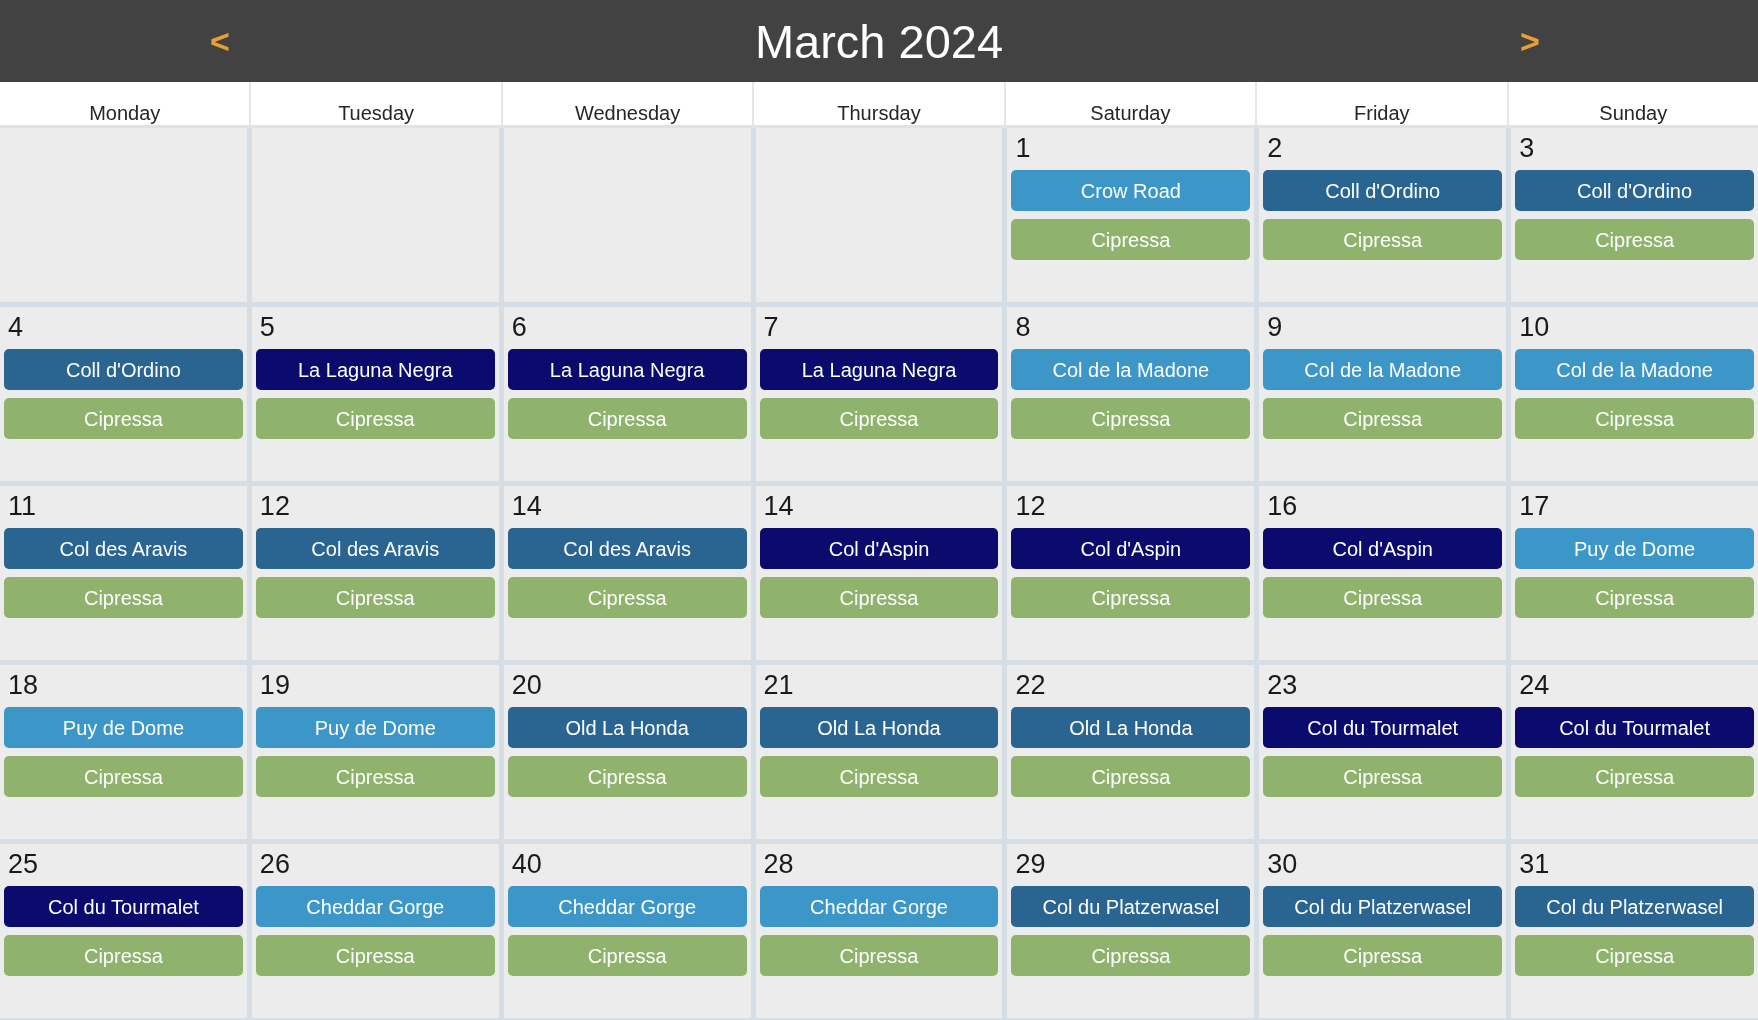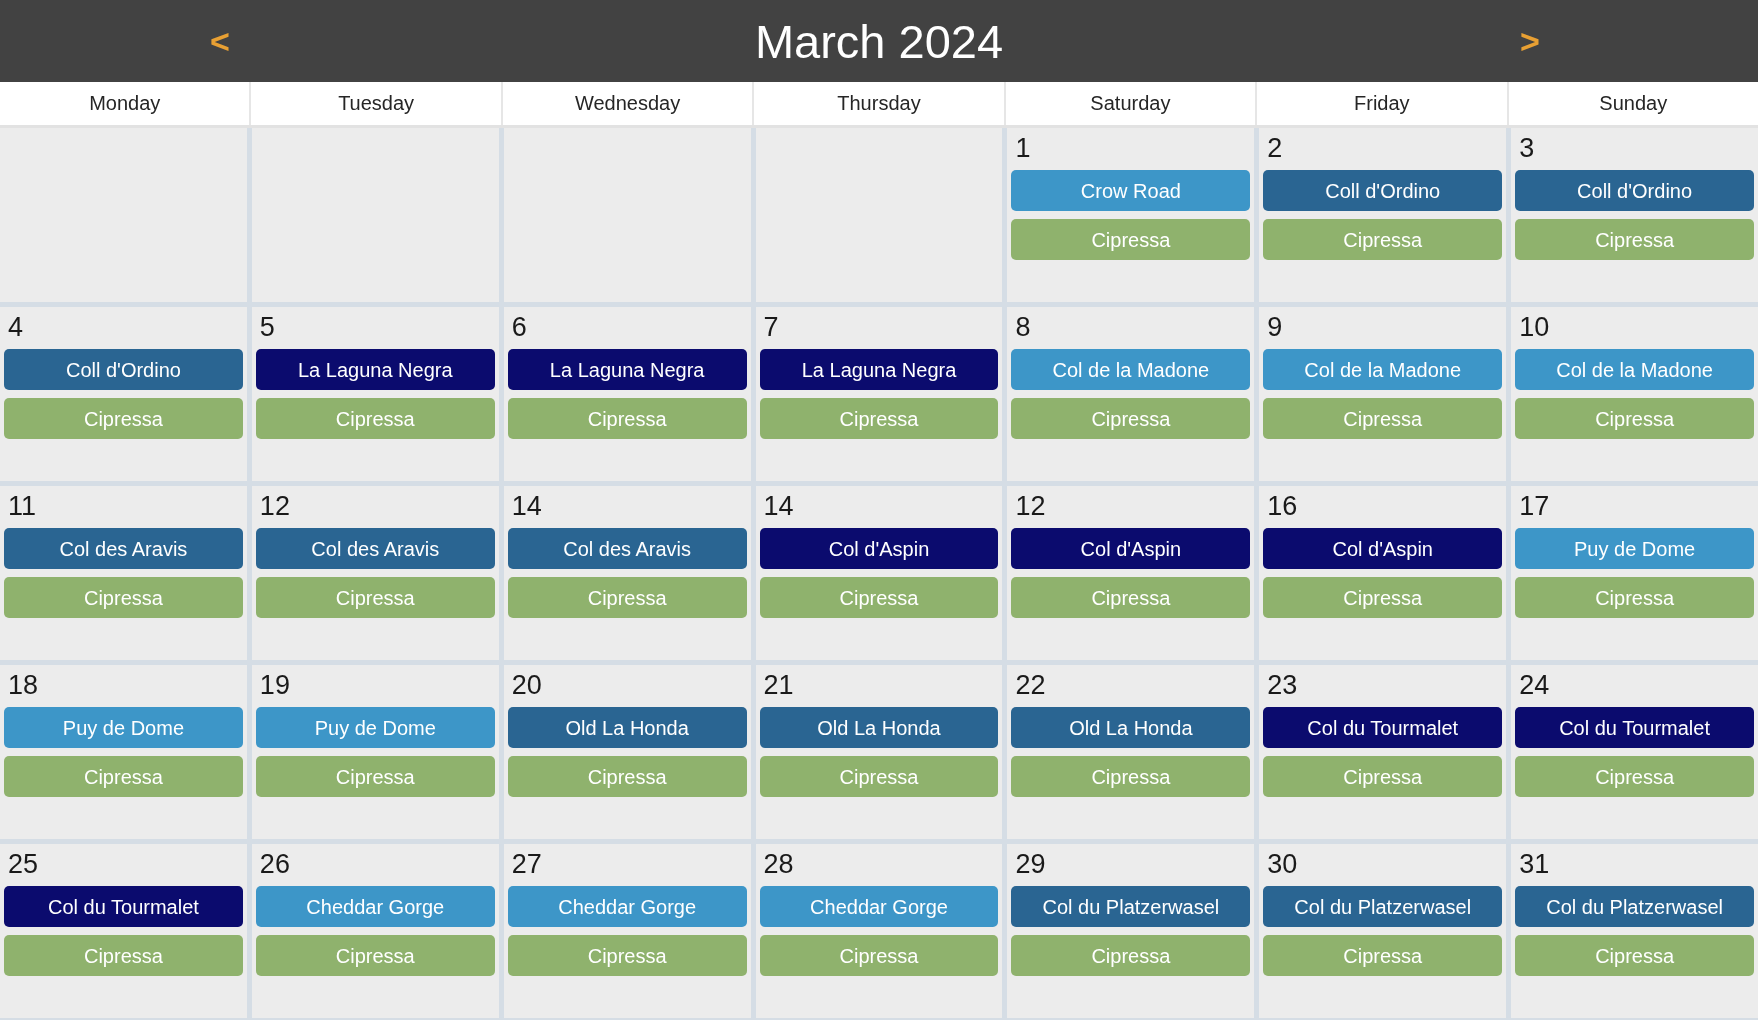--- a/index.html
+++ b/index.html
@@ -56,21 +56,21 @@
   .weekday-row {
     height: 46px;
     min-height: 46px;
     display: flex;
     background: #ffffff;
     border-bottom: 3px solid #e2e2e2;
   }
   .weekday-cell {
     flex: 1 1 0;
     display: flex;
-    align-items: center;
+    align-items: flex-end;
     justify-content: center;
     font-size: 20px;
     color: #262626;
     background: #ffffff;
     border-right: 2px solid #e6e6e6;
   }
   .weekday-cell:last-child { border-right: none; }
 
   
   .cal-body {
@@ -367,21 +367,21 @@
           </div>
         </div>
         <div class="day-cell">
           <div class="day-number">26</div>
           <div class="events">
             <div class="event-chip" style="background: rgb(61, 150, 200);">Cheddar Gorge</div>
             <div class="event-chip" style="background: rgb(143, 178, 109);">Cipressa</div>
           </div>
         </div>
         <div class="day-cell">
-          <div class="day-number">27</div>
+          <div class="day-number">40</div>
           <div class="events">
             <div class="event-chip" style="background: rgb(61, 150, 200);">Cheddar Gorge</div>
             <div class="event-chip" style="background: rgb(143, 178, 109);">Cipressa</div>
           </div>
         </div>
         <div class="day-cell">
           <div class="day-number">28</div>
           <div class="events">
             <div class="event-chip" style="background: rgb(61, 150, 200);">Cheddar Gorge</div>
             <div class="event-chip" style="background: rgb(143, 178, 109);">Cipressa</div>

